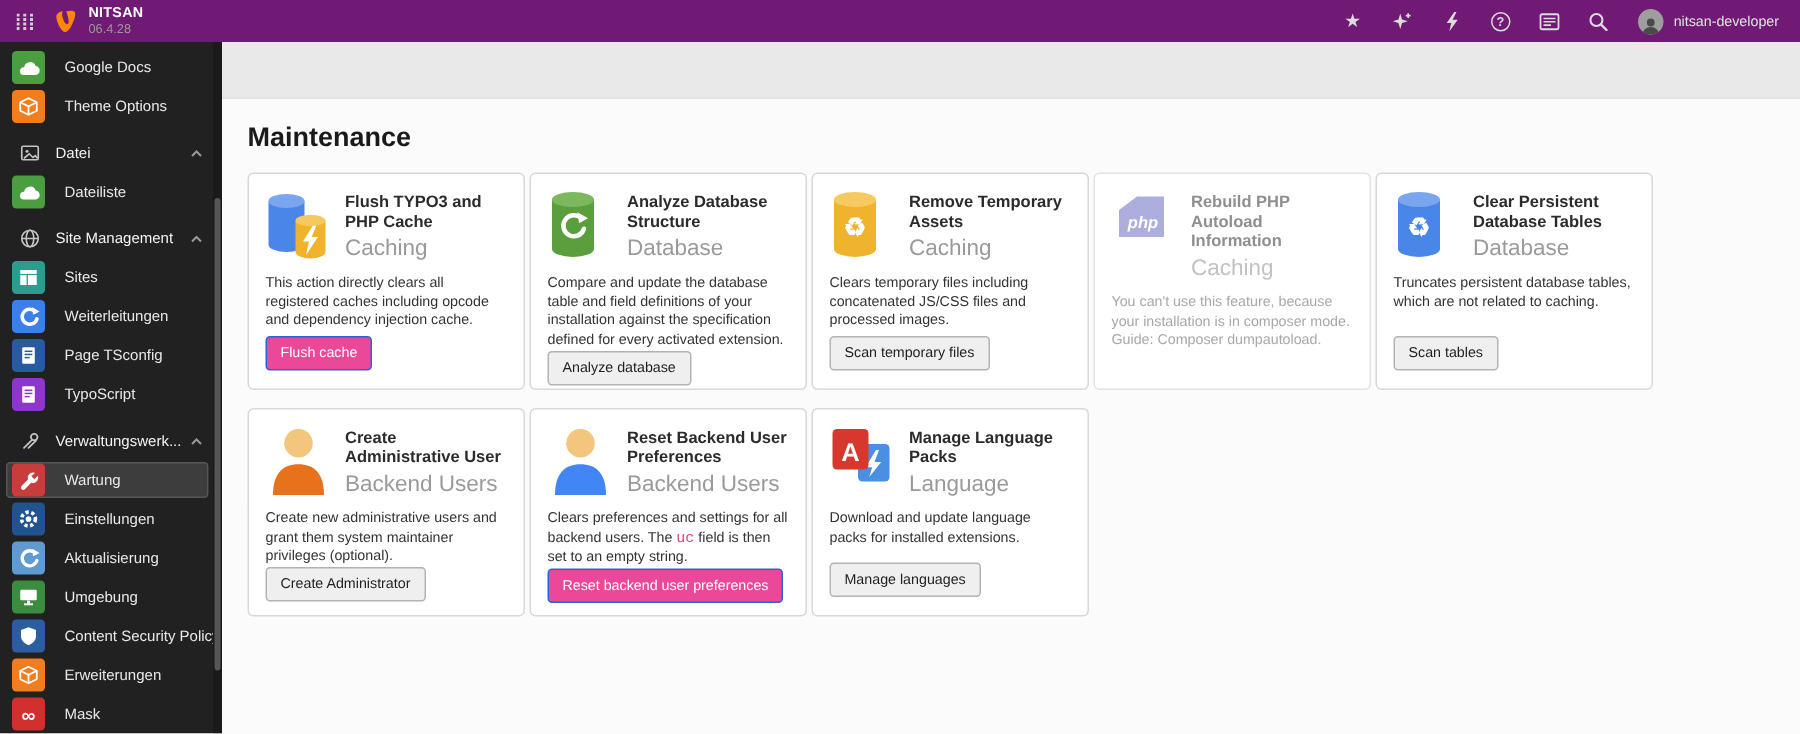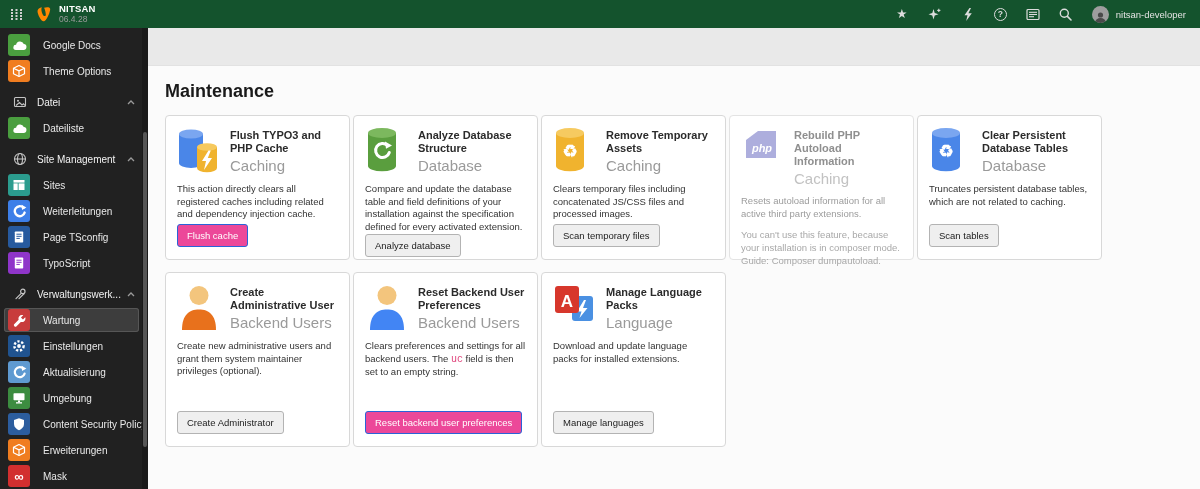--- a/index.html
+++ b/index.html
@@ -5,21 +5,21 @@
   * { margin:0; padding:0; box-sizing:border-box; }
   html,body { width:1200px; height:489px; }
   body {
     font-family:"Liberation Sans", sans-serif;
     background:#fbfbfb; overflow:hidden; position:relative;
     -webkit-font-smoothing:antialiased;
   }
   
   .topbar {
     position:absolute; top:0; left:0; width:1200px; height:28px;
-    background:#14532d; display:flex; align-items:center; color:#fff; z-index:10;
+    background:#701a75; display:flex; align-items:center; color:#fff; z-index:10;
   }
   .tb-apps { width:32px; display:flex; justify-content:center; align-items:center; height:28px; cursor:pointer; }
   .tb-logo { margin-left:4px; display:flex; align-items:center; cursor:pointer; }
   .tb-brand { margin-left:7px; line-height:1.1; }
   .tb-brand-name { font-size:9.5px; font-weight:bold; color:#fff; letter-spacing:.2px; }
   .tb-brand-ver  { font-size:8.5px; color:#9a9a9a; }
   .tb-right { margin-left:auto; display:flex; align-items:center; gap:19px; padding-right:14px; }
   .tb-ico { display:flex; align-items:center; justify-content:center; width:14px; height:14px; cursor:pointer; color:#dcdcdc; }
   .tb-star { font-size:12.5px; line-height:1; color:#dcdcdc; }
   .tb-help { width:13px; height:13px; border:1.2px solid #dcdcdc; border-radius:50%; font-size:8.5px; display:flex; align-items:center; justify-content:center; color:#dcdcdc; font-weight:bold; }
@@ -54,21 +54,21 @@
   .content { position:absolute; left:148px; top:28px; width:1052px; height:461px; background:#fbfbfb; }
   .docheader { height:38px; background:#e9e9e9; border-bottom:1px solid #e2e2e2; }
   .module-body { padding:15px 17px 0; }
   .page-title { font-size:18px; font-weight:600; color:#1a1a1a; margin-bottom:13px; }
   .cards { display:flex; flex-wrap:wrap; gap:12px 3px; width:1000px; }
   .card {
     width:185px; background:#fff; border:1px solid #d8d8d8; border-radius:4px;
     padding:11px 11px 12px; display:flex; flex-direction:column;
   }
   .card.r1 { height:145px; }
-  .card.r2 { height:175px; }
+  .card.r2 { height:139px; }
   .card-head { display:flex; gap:9px; }
   .card-icon { width:44px; height:48px; flex:none; position:relative; }
   .card-title { font-size:11px; font-weight:700; color:#2b2b2b; line-height:1.18; padding-top:2px; }
   .card-tag { font-size:15px; color:#9a9a9a; margin-top:2px; }
   .card-desc { font-size:9.5px; color:#333; line-height:1.34; margin-top:8px; }
   .card-note { font-size:9.5px; color:#a8a8a8; line-height:1.34; margin-top:9px; }
   code.uc-code { font-family:Liberation Mono, monospace; font-size:10px; color:#e0447c; }
   .card-btn {
     margin-top:auto; align-self:flex-start; font-family:"Liberation Sans",sans-serif;
     font-size:9.5px; padding:5px 9px; border-radius:3px;
@@ -376,21 +376,21 @@
               <path d="M20 20 V41 a10 4.3 0 0 0 20 0 V20" fill="#f0b32e"></path>
               <ellipse cx="30" cy="20" rx="10" ry="3.8" fill="#f6c95e"></ellipse>
               <polygon points="31.5,23.5 25,34 29,34 27,43 35,31 30.8,31 33.8,23.5" fill="#fff"></polygon>
             </svg>
           </div>
           <div>
             <div class="card-title">Flush TYPO3 and PHP Cache</div>
             <div class="card-tag">Caching</div>
           </div>
         </div>
-        <div class="card-desc">This action directly clears all registered caches including related and dependency injection cache.</div>
+        <div class="card-desc">This action directly clears all registered caches including opcode and dependency injection cache.</div>
         <button class="card-btn primary">Flush cache</button>
       </div>
 
       <div class="card r1">
         <div class="card-head">
           <div class="card-icon">
             <svg width="34" height="47" viewBox="0 0 34 47">
               <path d="M3 6 V39 a14 5.3 0 0 0 28 0 V6" fill="#5a9e3e"></path>
               <ellipse cx="17" cy="6" rx="14" ry="5" fill="#7cb85e"></ellipse>
               <path d="M22.5 18.5 A7 7 0 1 0 24.3 25.5" stroke="#fff" stroke-width="3" fill="none" stroke-linecap="round"></path>
@@ -430,21 +430,20 @@
             <svg width="40" height="36" viewBox="0 0 40 36">
               <path d="M5 13 L17 4 H35 V31 H5 Z" fill="#adaedd"></path>
               <text x="21" y="25" font-size="11" font-style="italic" font-weight="bold" fill="#fff" text-anchor="middle" font-family="Liberation Sans, sans-serif">php</text>
             </svg>
           </div>
           <div>
             <div class="card-title">Rebuild PHP Autoload Information</div>
             <div class="card-tag">Caching</div>
           </div>
         </div>
-        <div class="card-desc">Resets autoload information for all active third party extensions.</div>
         <div class="card-note">You can't use this feature, because your installation is in composer mode. Guide: Composer dumpautoload.</div>
       </div>
 
       <div class="card r1">
         <div class="card-head">
           <div class="card-icon">
             <svg width="34" height="47" viewBox="0 0 34 47">
               <path d="M3 6 V39 a14 5.3 0 0 0 28 0 V6" fill="#4a86e8"></path>
               <ellipse cx="17" cy="6" rx="14" ry="5" fill="#7aa6f0"></ellipse>
             </svg>

